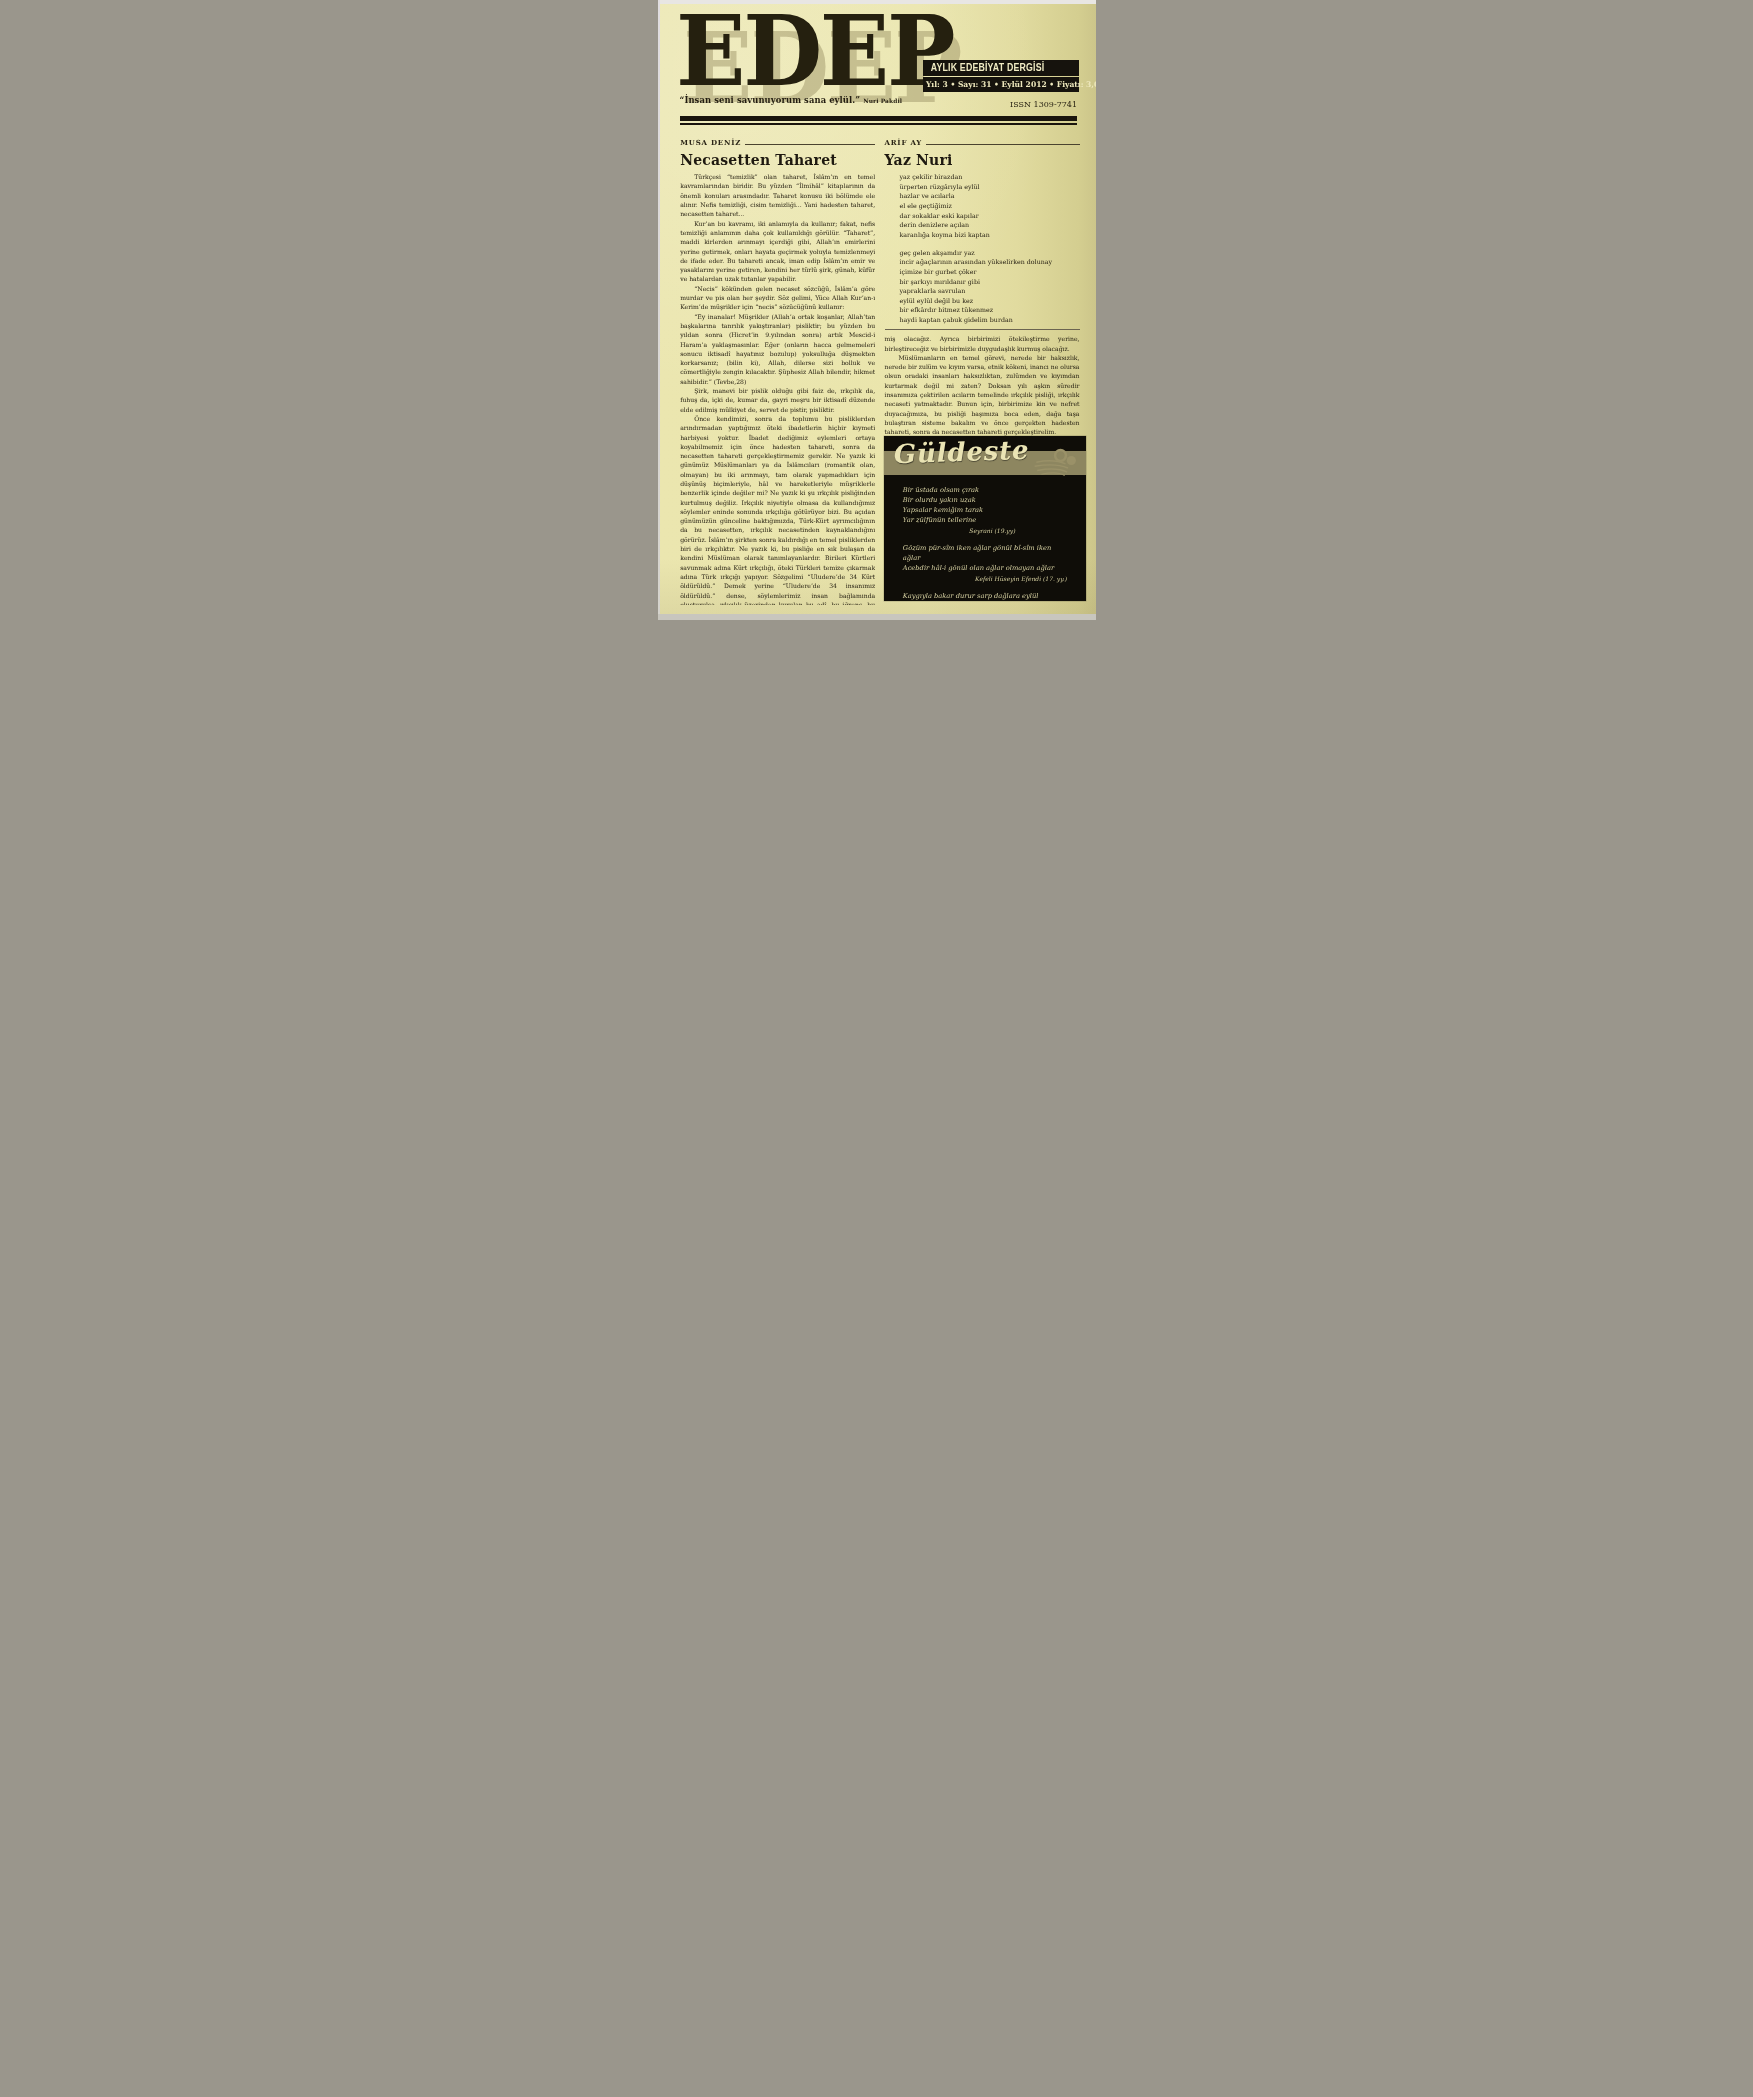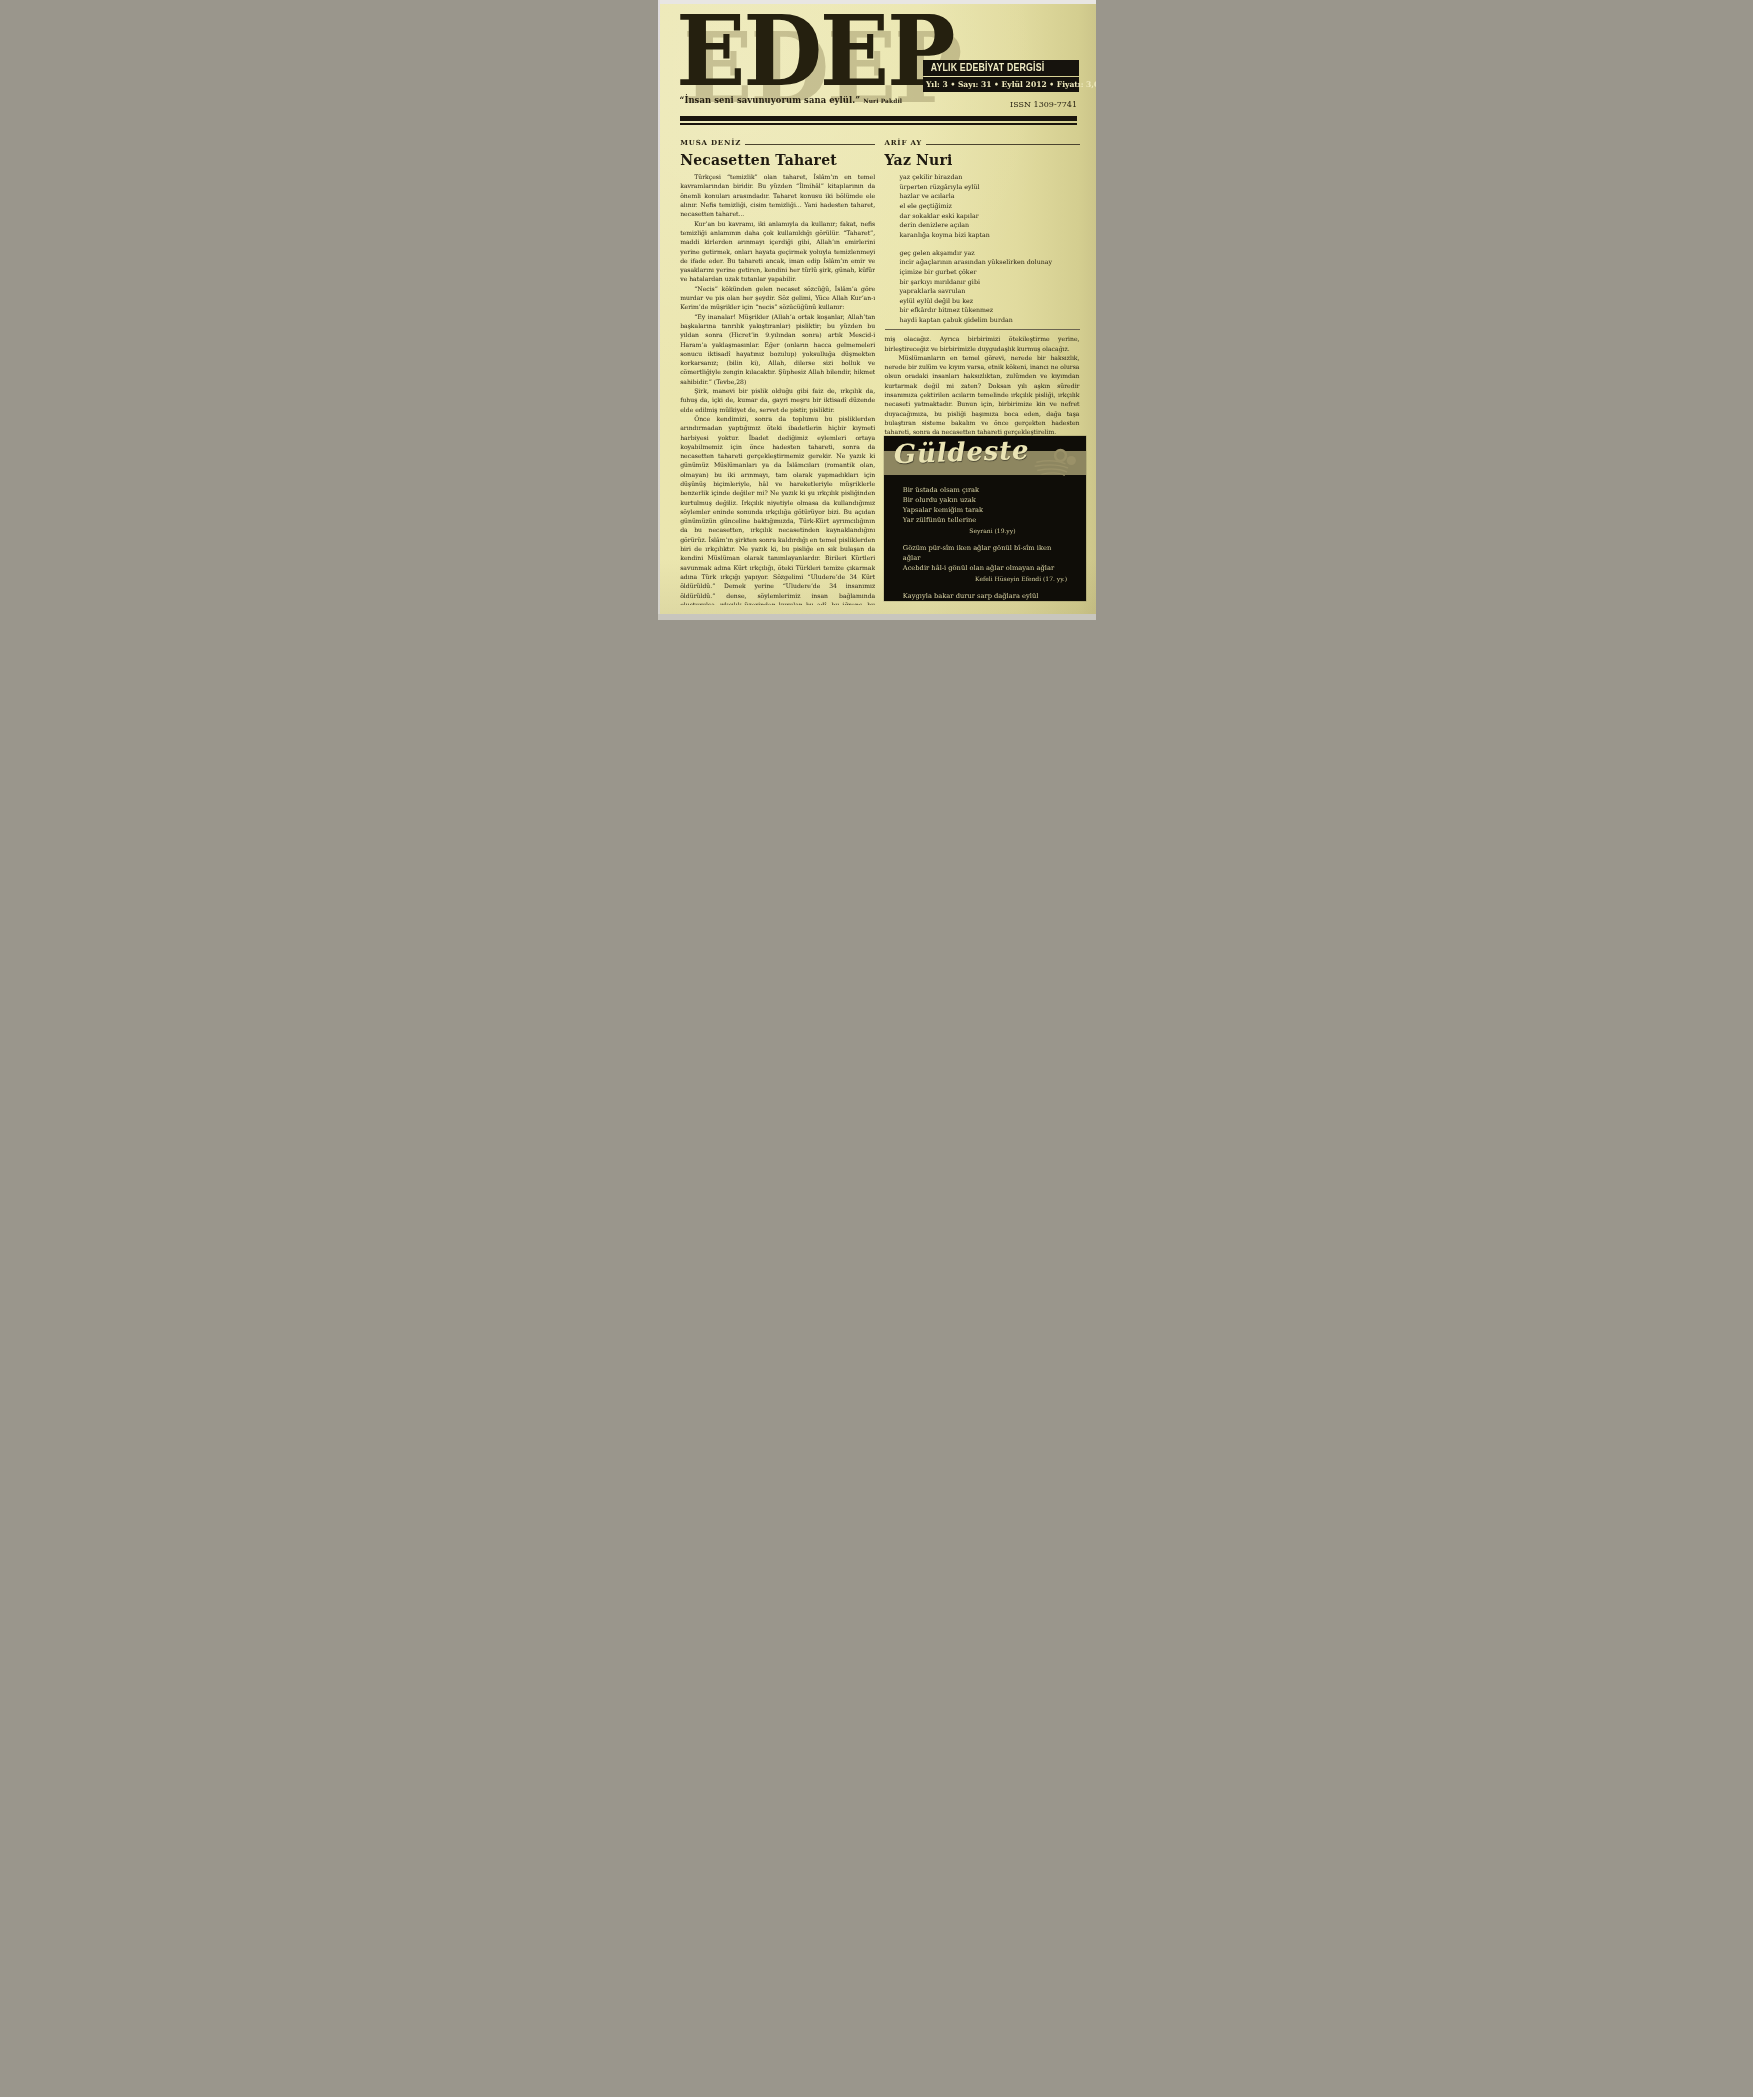--- a/index.html
+++ b/index.html
@@ -54,21 +54,21 @@
   .cont{margin-top:0;}
 
   
   .guldeste{position:absolute;left:226px;top:436px;width:202px;height:165px;background:#0f0d08;
             z-index:4;overflow:hidden;box-shadow:0 0 0 0.4px rgba(0,0,0,.3);}
   .g-band{position:absolute;top:15px;left:0;right:0;height:24px;background:#8d8660;}
   .g-title{position:absolute;top:0.8px;left:10px;font-size:26px;font-style:italic;font-weight:bold;
            color:#eae4b4;letter-spacing:0.8px;transform:rotate(-2deg);z-index:2;
            text-shadow:0.4px 0.8px 0.8px rgba(0,0,0,.55);}
   .g-swirl{position:absolute;right:6.7px;top:11.7px;z-index:2;}
-  .g-poems{position:absolute;top:49px;left:19.3px;right:16px;color:#d9d3a4;
+  .g-poems{position:absolute;top:49px;left:19.3px;right:16px;color:#d9d3a4;font-style:italic;
            font-size:6.7px;line-height:10px;}
   .g-poem{margin:0;}
   .g-poem + .g-poem{margin-top:6.7px;}
   .g-poem:nth-child(3){}
   .g-author{text-align:right;font-size:6px;margin-top:1.3px;color:#d3cd9e;}
   .g-poem:nth-child(1) .g-author{padding-right:54px;}
   .g-poem:nth-child(2) .g-author{padding-right:2.5px;}
   .g-poem:nth-child(3) .g-author{padding-right:4.2px;}
 </style>
 </head>

